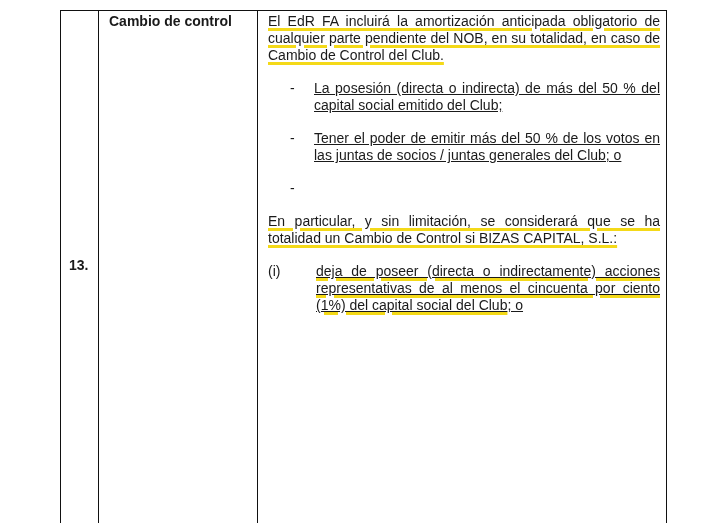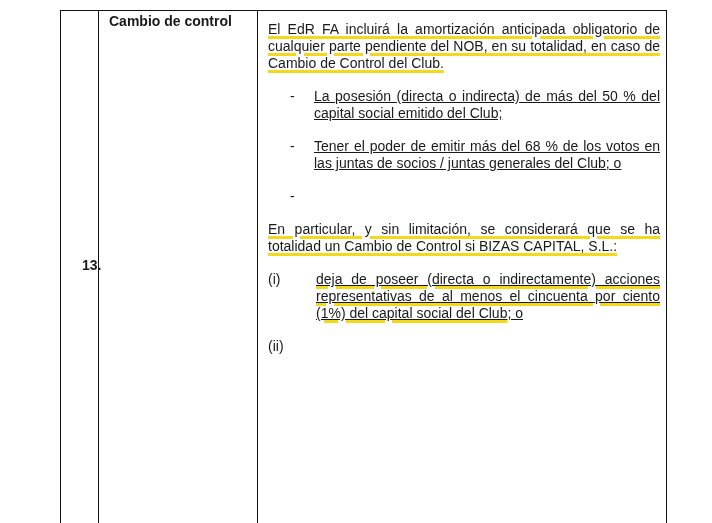--- a/index.html
+++ b/index.html
@@ -1,23 +1,23 @@
 <!DOCTYPE html>
 <html><head>
 <meta charset="utf-8">
 <style>
   html,body{margin:0;padding:0;background:#fff;}
   body{width:712px;height:523px;overflow:hidden;position:relative;font-family:"Liberation Sans",sans-serif;color:#1a1a1a;}
   .tbl{position:absolute;left:60px;top:10px;width:605px;height:520px;border-top:1.5px solid #111;border-left:1.5px solid #111;border-right:1.5px solid #111;}
   .col1{position:absolute;left:0;top:0;width:37px;height:100%;border-right:1.5px solid #111;}
   .col2{position:absolute;left:38px;top:0;width:158px;height:100%;border-right:1.5px solid #111;}
-  .num{position:absolute;left:8px;top:246px;font-weight:bold;font-size:14px;margin-left:13px;}
+  .num{position:absolute;left:8px;top:246px;font-weight:bold;font-size:14px;}
   .heading{position:absolute;left:10px;top:2px;font-weight:bold;font-size:14px;}
   .col3{position:absolute;left:207px;top:2px;width:392px;font-size:14px;line-height:17px;text-align:justify;}
-  .col3 p{margin:8px 0 16px 0;}
+  .col3 p{margin:0 0 16px 0;}
   .hl{text-decoration:underline;text-decoration-color:#f4d918;text-decoration-thickness:3px;text-underline-offset:2px;}
   .li{display:flex;margin:0 0 16px 0;}
   .dash{width:24px;padding-left:22px;flex:none;}
   .litext{flex:1;text-align:justify;text-decoration:underline;}
   .roman{width:48px;flex:none;}
   b{font-weight:bold;}
 </style>
 </head>
 <body>
 
@@ -29,27 +29,26 @@
     <div class="heading">Cambio de control</div>
   </div>
   <div class="col3">
     <p><span class="hl">El EdR FA incluirá la amortización anticipada obligatorio de cualquier parte pendiente del NOB, en su totalidad, en caso de Cambio de Control del Club.</span></p>
     <div class="li">
         <span class="dash">-</span>
         <span class="litext">La posesión (directa o indirecta) de más del 50 % del capital social emitido del Club;</span>
       </div>
     <div class="li">
         <span class="dash">-</span>
-        <span class="litext">Tener el poder de emitir más del 68 % de los votos en las juntas de socios / juntas generales del Club; o</span>
+        <span class="litext">Tener el poder de emitir más del 50 % de los votos en las juntas de socios / juntas generales del Club; o</span>
       </div>
     <div class="li">
         <span class="dash">-</span>
       </div>
     <p><span class="hl">En particular, y sin limitación, se considerará que se ha totalidad un Cambio de Control si BIZAS CAPITAL, S.L.:</span></p>
     <div class="li">
         <span class="roman">(i)</span>
         <span class="litext"><span class="hl">deja de poseer (directa o indirectamente) acciones representativas de al menos el cincuenta por ciento (1%) del capital social del Club</span><span>; o</span></span>
       </div>
     <div class="li">
-        <span class="roman">(ii)</span>
       </div>
   </div>
 </div>
 
 </body></html>

